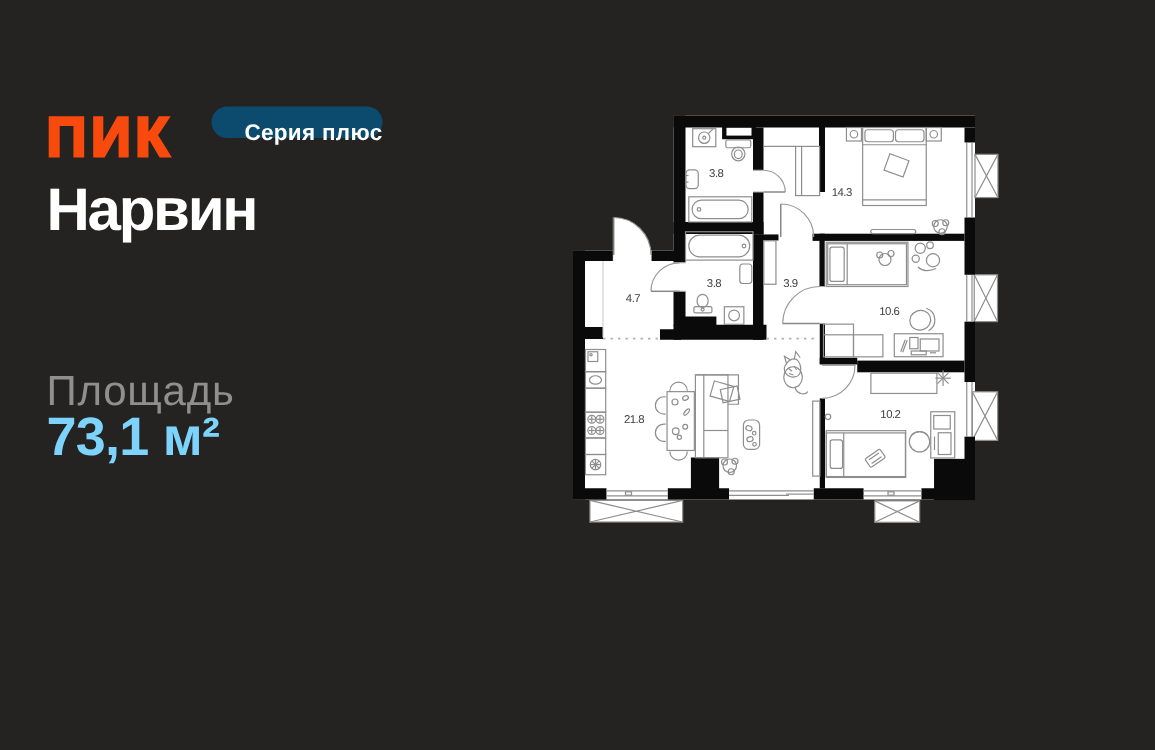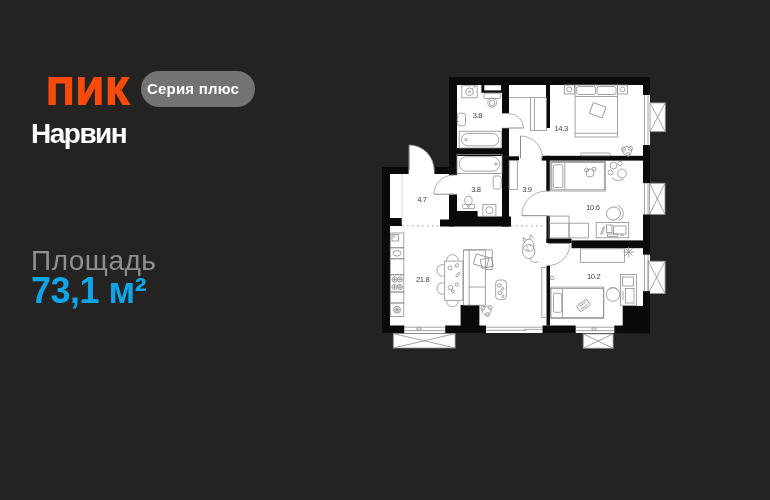--- a/index.html
+++ b/index.html
@@ -3,29 +3,29 @@
 <meta charset="utf-8">
 <style>
   html,body{margin:0;padding:0;}
   body{width:770px;height:500px;background:#242321;overflow:hidden;position:relative;
        font-family:"Liberation Sans", sans-serif;}
   .abs{position:absolute;}
 </style>
 </head>
 <body>
 
-<div class="abs" style="left:31px;top:71px;color:#f84a0d;font-size:37px;font-weight:bold;letter-spacing:3px;margin-left:16px;-webkit-text-stroke:2px #f84a0d;">ПИК</div>
-
-<div class="abs" style="left:141px;top:71px;width:108px;padding-left:6px;height:36px;background:#737373;border-radius:18px;color:#fff;font-size:15px;font-weight:bold;text-align:left;line-height:36px;letter-spacing:0.2px;">Серия плюс</div>
-
-<div class="abs" style="left:31px;top:118px;color:#fff;font-size:28px;font-weight:bold;letter-spacing:-1.5px;">Нарвин</div>
+<div class="abs" style="left:31px;top:71px;color:#f84a0d;font-size:37px;font-weight:bold;letter-spacing:3px;-webkit-text-stroke:2px #f84a0d;">ПИК</div>
+
+<div class="abs" style="left:141px;top:71px;width:108px;padding-left:6px;height:21px;background:#0c4a6e;border-radius:18px;color:#fff;font-size:15px;font-weight:bold;text-align:right;line-height:36px;letter-spacing:0.2px;">Серия плюс</div>
+
+<div class="abs" style="left:31px;top:118px;color:#fff;font-size:40px;font-weight:bold;letter-spacing:-1.5px;">Нарвин</div>
 
 <div class="abs" style="left:31px;top:245px;color:#8f8f8d;font-size:28px;letter-spacing:0.5px;">Площадь</div>
 
-<div class="abs" style="left:31px;top:270px;color:#0ea5e9;font-size:36px;font-weight:bold;letter-spacing:-0.5px;">73,1 м²</div>
+<div class="abs" style="left:31px;top:270px;color:#7dd3fc;font-size:36px;font-weight:bold;letter-spacing:-0.5px;">73,1 м²</div>
 
 <svg class="abs" style="left:0;top:0;" width="770" height="500" viewBox="0 0 770 500">
 <defs>
 <style>
   .w{fill:#0a0a0a;}
   .f{fill:none;stroke:#8e8e8e;stroke-width:0.8;}
   .f2{fill:#fff;stroke:#8e8e8e;stroke-width:0.8;}
   .lbl{fill:#3f3f3f;font-size:7.6px;letter-spacing:-0.35px;font-family:"Liberation Sans",sans-serif;}
 </style>
 </defs>

